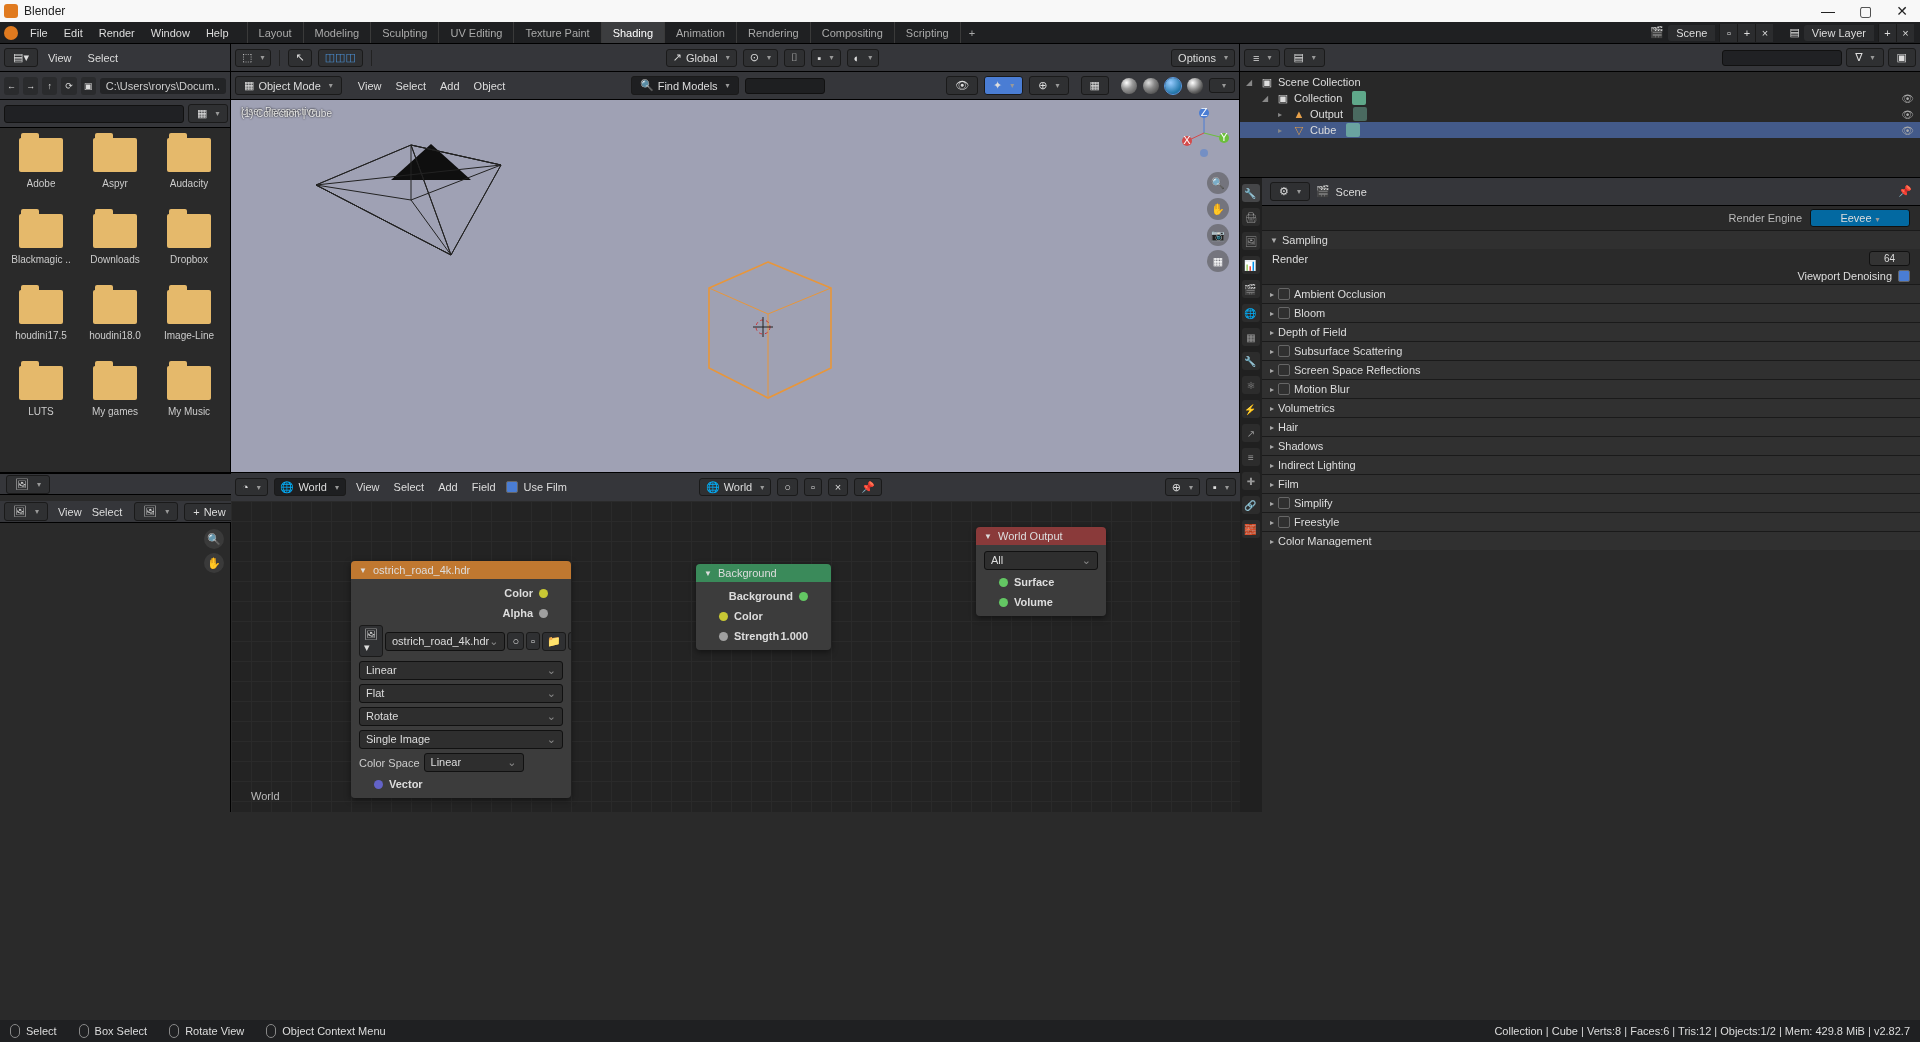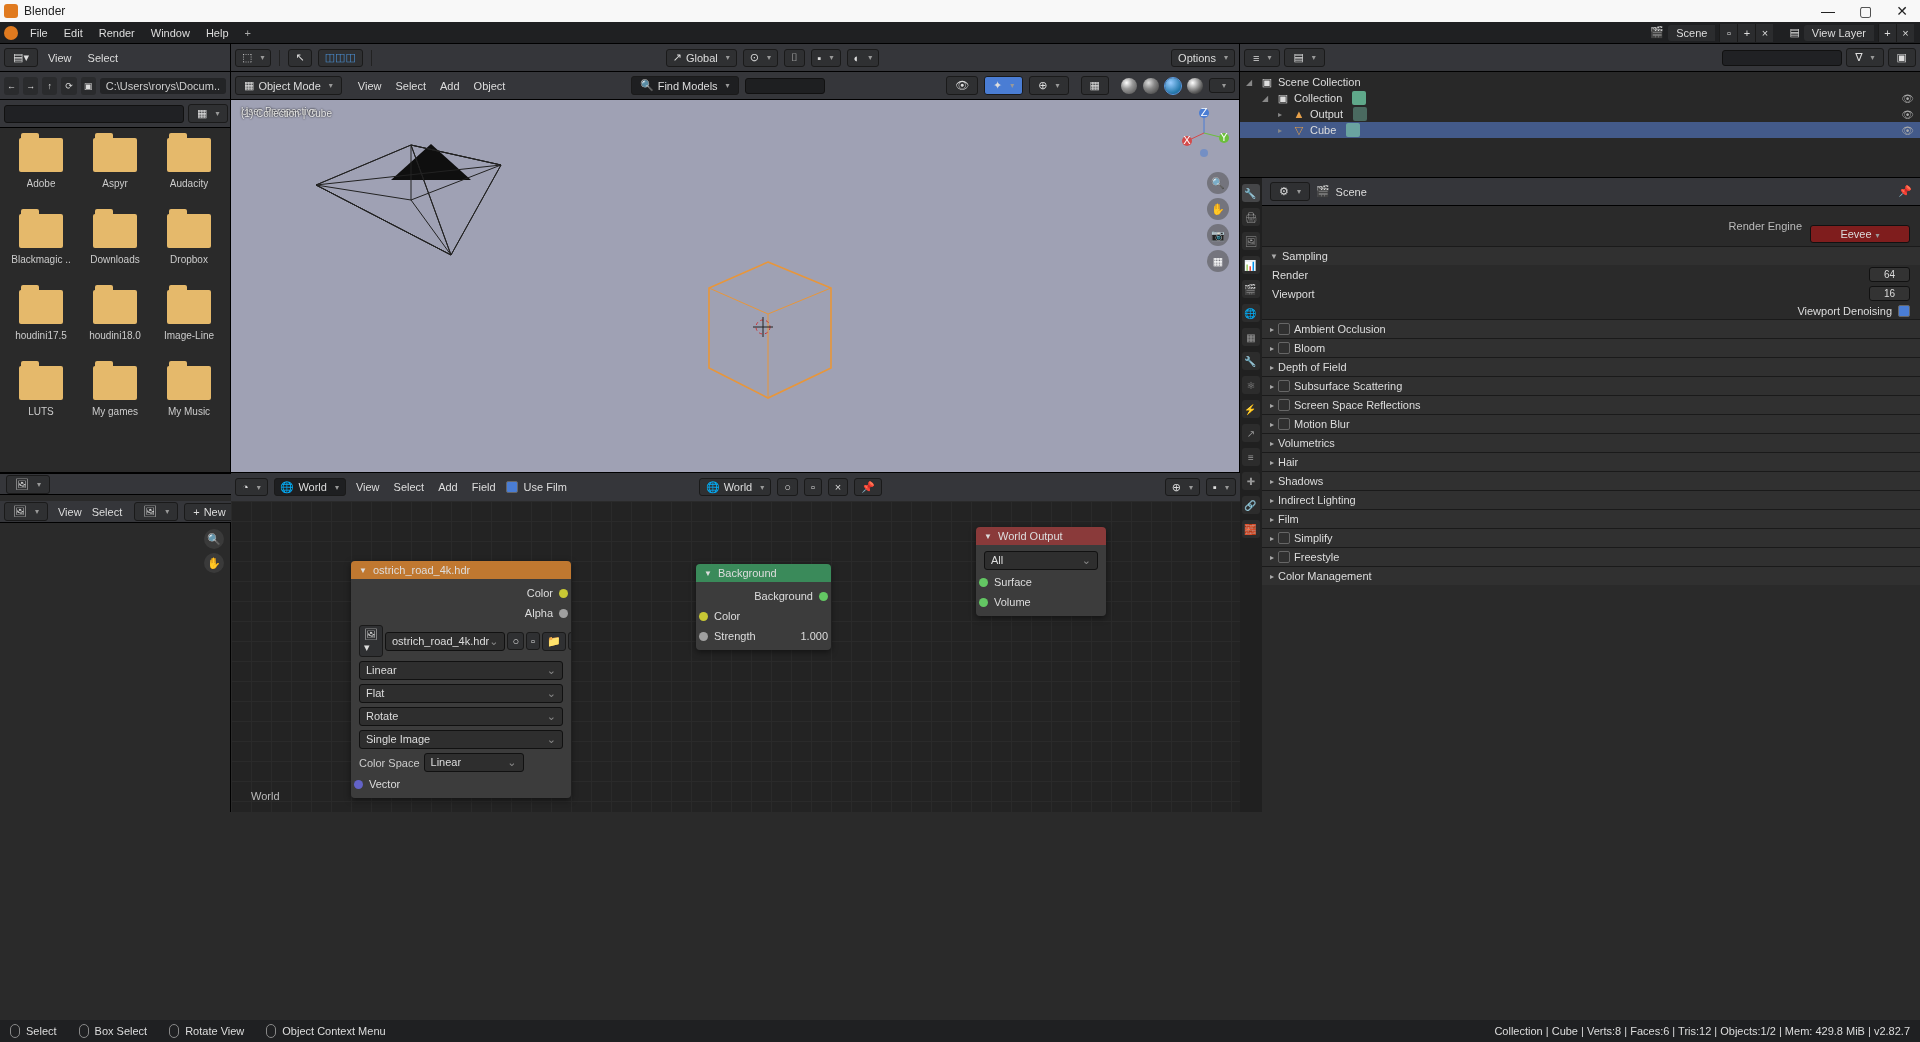--- a/index.html
+++ b/index.html
@@ -73,21 +73,21 @@
 .ic.mesh{color:#e6a04a;}
 
 .properties{flex:1;background:#2a2a2a;display:flex;}
 .prop-tabs{width:22px;background:#202020;display:flex;flex-direction:column;align-items:center;padding-top:6px;gap:6px;}
 .prop-tabs .pt{width:18px;height:18px;border-radius:3px;background:#2c2c2c;display:flex;align-items:center;justify-content:center;font-size:10px;color:#999;}
 .prop-tabs .pt.active{background:#454648;color:#fff;}
 .prop-content{flex:1;padding:0;display:flex;flex-direction:column;}
 .prop-hdr{height:28px;background:#35363a;display:flex;align-items:center;padding:0 8px;gap:6px;border-bottom:1px solid #000;}
 .prop-row{display:flex;align-items:center;padding:3px 10px;gap:8px;}
 .prop-row label{margin-left:auto;color:#bbb;}
-.prop-field{background:#7f1d1d;border:1px solid #111;border-radius:3px;padding:2px 8px;min-width:100px;text-align:center;margin-top:16px;}
+.prop-field{background:#0369a1;border:1px solid #111;border-radius:3px;padding:2px 8px;min-width:100px;text-align:center;}
 .panel-h{display:flex;align-items:center;gap:4px;background:#303030;padding:3px 8px;border-top:1px solid #1a1a1a;}
 .panel-h .disc{font-size:8px;color:#aaa;}
 .subrow{display:flex;align-items:center;padding:2px 10px;gap:6px;}
 .subrow .num{margin-left:auto;background:#333;border:1px solid #111;padding:1px 14px;border-radius:3px;font-size:10px;}
 .chk{width:12px;height:12px;border:1px solid #666;border-radius:2px;display:inline-block;}
 .chk.on{background:#4a7dd4;}
 
 .node-editor{grid-column:1 / span 2;grid-row:2;display:flex;flex-direction:column;border-top:1px solid #000;}
 .node-hdr{height:28px;background:#35363a;display:flex;align-items:center;padding:0 4px;gap:6px;}
 .node-hdr .btn{height:18px;padding:1px 6px;}
@@ -97,21 +97,21 @@
 .bp-canvas{flex:1;background:#1d1d1d;margin:8px;position:relative;}
 .bp-nav{position:absolute;right:6px;top:6px;display:flex;flex-direction:column;gap:4px;}
 .bp-nav .nb{width:20px;height:20px;border-radius:50%;background:#3a3a3a;display:flex;align-items:center;justify-content:center;}
 .bp-label{position:absolute;left:240px;bottom:12px;color:#bbb;font-size:11px;}
 
 .graph{flex:1;position:relative;background:#232323;background-image:linear-gradient(#2a2a2a 1px,transparent 1px),linear-gradient(90deg,#2a2a2a 1px,transparent 1px);background-size:20px 20px;}
 .node{position:absolute;border-radius:4px;overflow:hidden;box-shadow:0 2px 6px rgba(0,0,0,.5);}
 .node .nhdr{padding:3px 8px;font-size:11px;display:flex;align-items:center;gap:4px;}
 .node .nhdr .tri{color:#ddd;}
 .node .nbody{background:#3c3c3c;padding:4px 0;}
-.sock{display:flex;align-items:center;padding:2px 3px;gap:6px;height:20px;}
+.sock{display:flex;align-items:center;padding:2px 23px;gap:6px;height:20px;font-weight:bold;}
 .sock.out{justify-content:flex-end;}
 .sock .dot{width:9px;height:9px;border-radius:50%;display:inline-block;}
 .dot.color{background:#c8c834;} .dot.value{background:#a0a0a0;} .dot.vector{background:#6363c7;} .dot.shader{background:#63c763;}
 .sock.out .dot{order:2;}
 .nrow{display:flex;align-items:center;padding:2px 8px;gap:4px;}
 .nrow .nsel{flex:1;background:#2e2e2e;border:1px solid #111;border-radius:3px;padding:2px 6px;display:flex;justify-content:space-between;}
 .nrow .nsel::after{content:"⌄";color:#888;}
 .nrow .nlabel{flex:0 0 auto;color:#ccc;}
 
 .wires{position:absolute;inset:0;pointer-events:none;}
@@ -144,20 +144,32 @@
 
 <div class="menubar">
   <div class="blender-logo">
       <div></div>
     </div>
   <div class="menu-item">File</div>
   <div class="menu-item">Edit</div>
   <div class="menu-item">Render</div>
   <div class="menu-item">Window</div>
   <div class="menu-item">Help</div>
+  <div class="workspace-tabs" id="ws-tabs">
+      <div class="workspace-tab">Layout</div>
+      <div class="workspace-tab">Modeling</div>
+      <div class="workspace-tab">Sculpting</div>
+      <div class="workspace-tab">UV Editing</div>
+      <div class="workspace-tab">Texture Paint</div>
+      <div class="workspace-tab active">Shading</div>
+      <div class="workspace-tab">Animation</div>
+      <div class="workspace-tab">Rendering</div>
+      <div class="workspace-tab">Compositing</div>
+      <div class="workspace-tab">Scripting</div>
+    </div>
   <div class="workspace-plus">+</div>
   <div class="right">
     <span>🎬</span>
     <span class="scene-lbl">Scene</span>
     <div class="scene-btns">
         <span>▫</span>
         <span>+</span>
         <span>×</span>
       </div>
     <span style="width:8px"></span>
@@ -402,24 +414,20 @@
           <span class="prop-field dd">Eevee</span>
         </div>
         <div class="panel-h">
             <span class="disc">▼</span>
             <span>Sampling</span>
           </div>
         <div class="subrow">
             <span>Render</span>
             <span class="num">64</span>
           </div>
-        <div class="subrow">
-            <span>Viewport</span>
-            <span class="num">16</span>
-          </div>
         <div class="subrow" style="justify-content:flex-end">
             <span>Viewport Denoising</span>
             <span class="chk on"></span>
           </div>
         <div id="prop-panels">
             <div class="panel-h">
               <span class="disc">▸</span>
               <span class="chk"></span>
               <span>Ambient Occlusion</span>
             </div>

